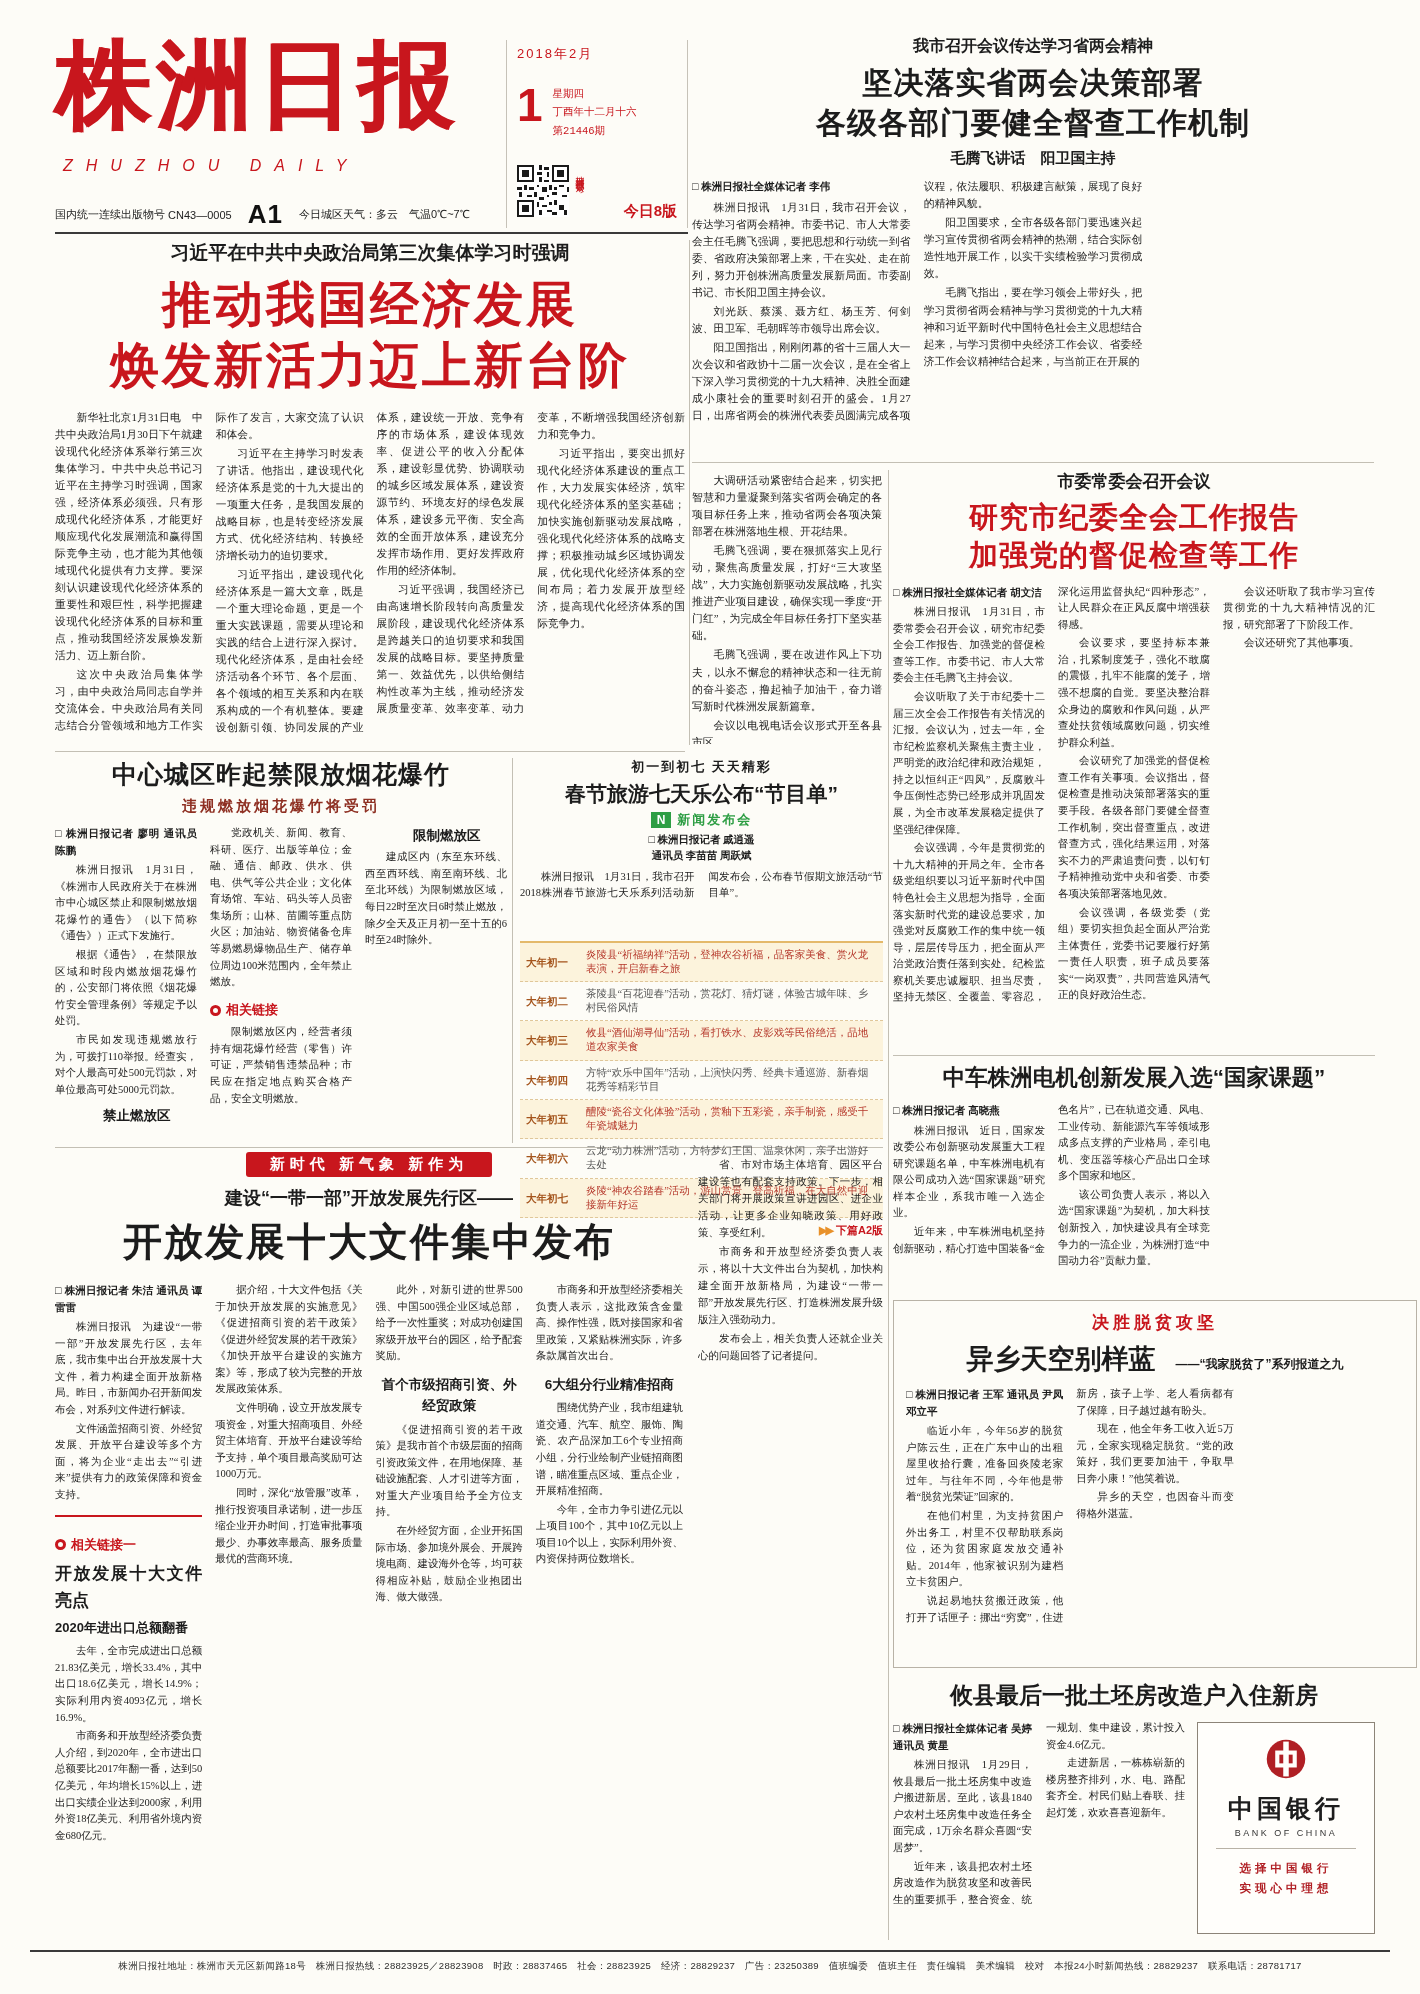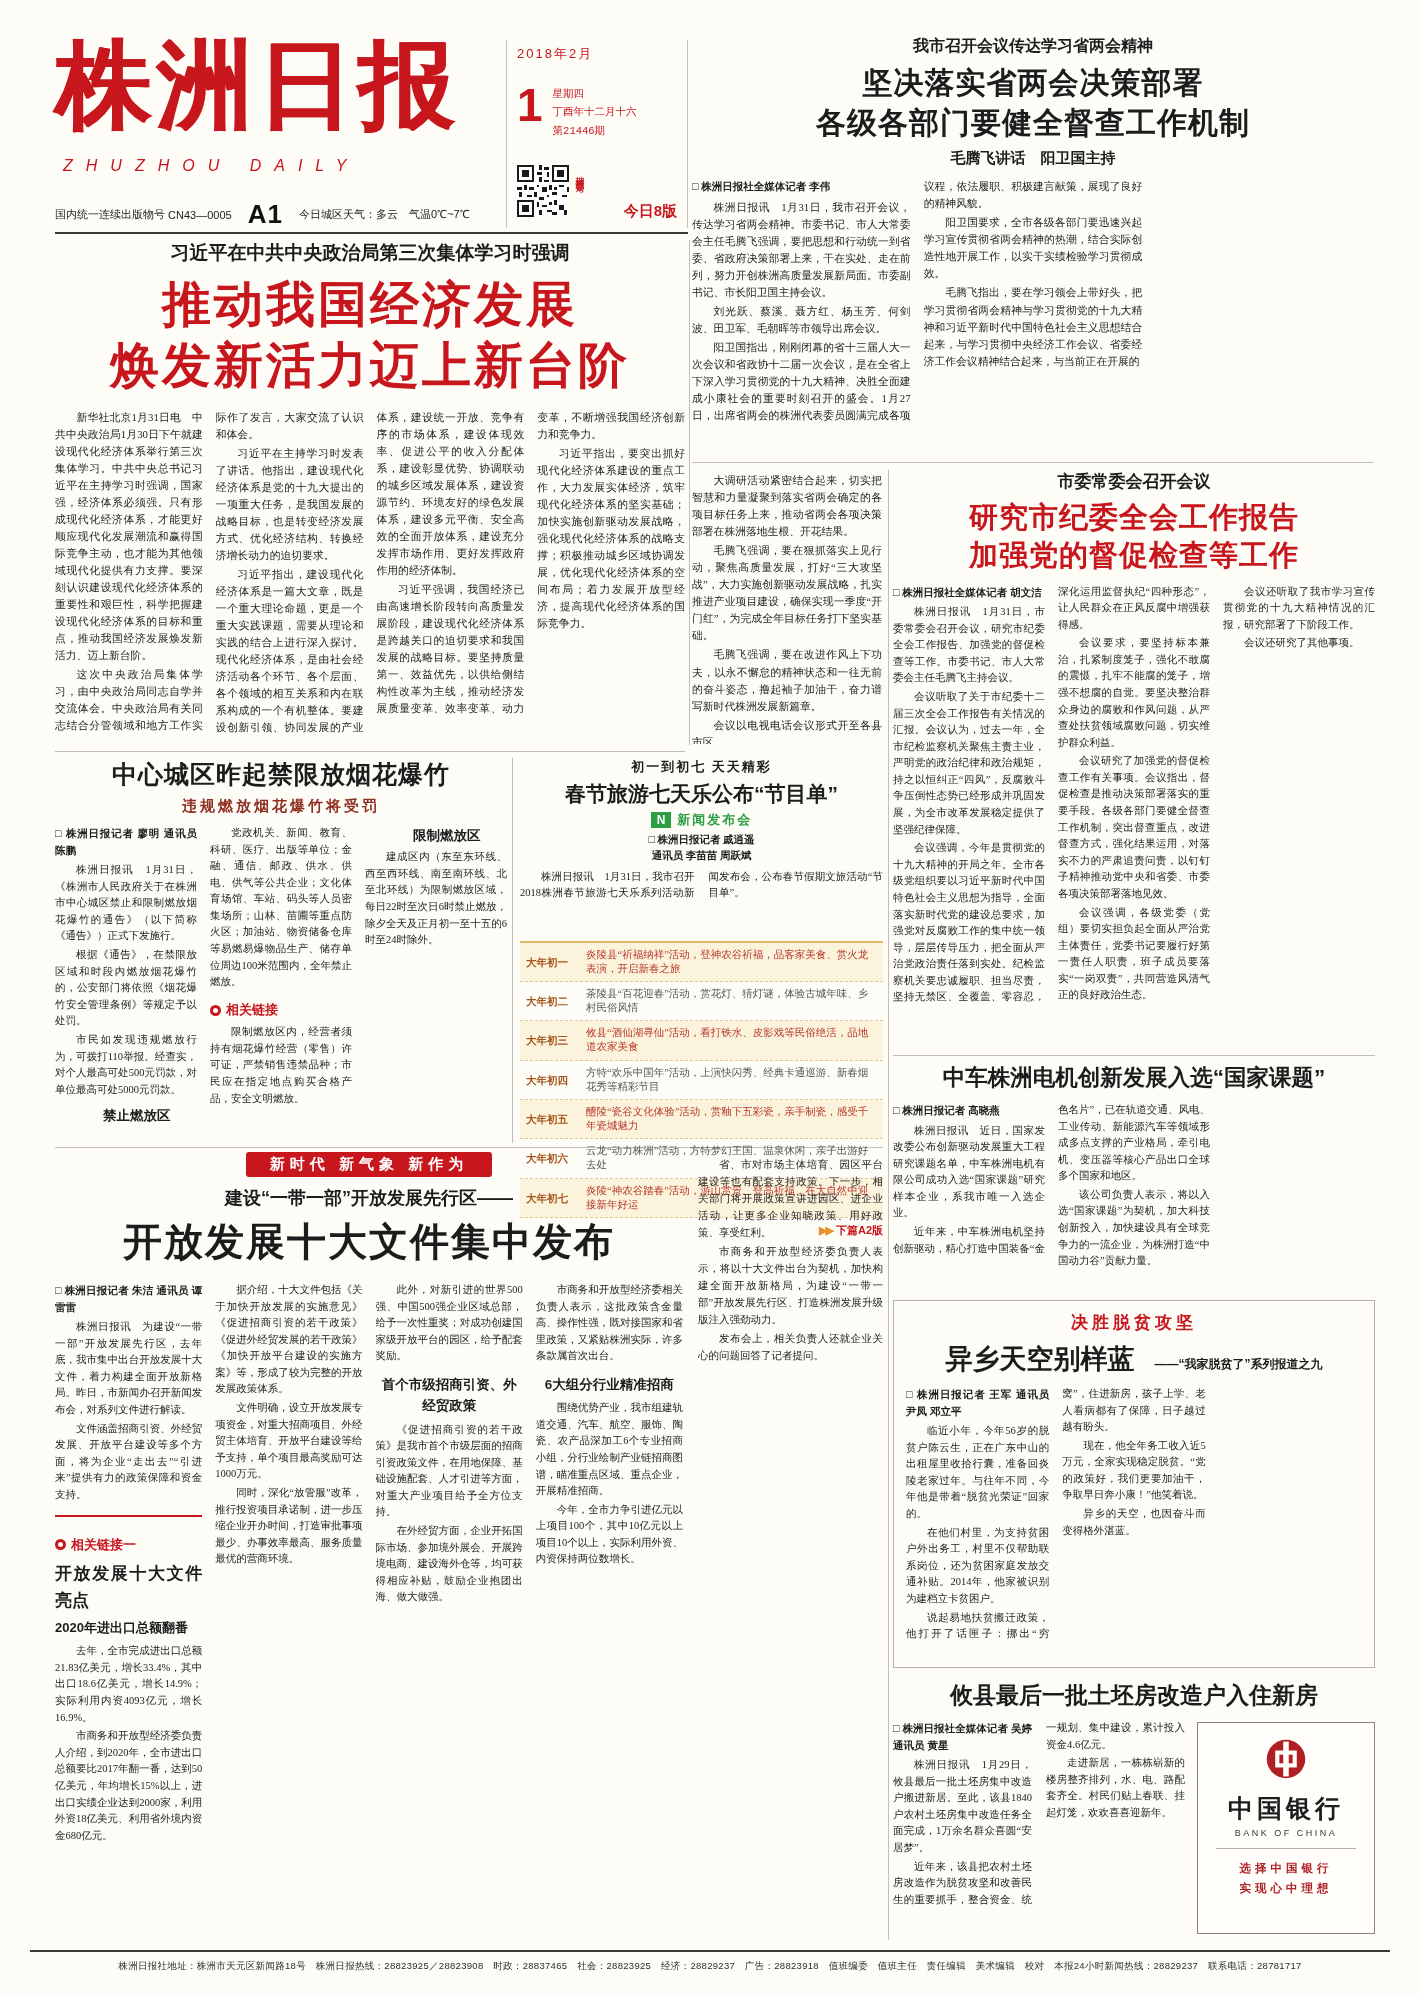--- a/index.html
+++ b/index.html
@@ -90,21 +90,21 @@
   .travel-more { display:flex; justify-content:flex-end; align-items:center; gap:4px; margin-top:5px;
                  font-size:11px; color:#c8161d; font-weight:bold; font-family:"Liberation Sans",sans-serif; }
   .arrows { color:#e8912a; letter-spacing:-2px; }
 
   
   .art-crrc { left:893px; top:1062px; width:482px; }
   .crrc-h { text-align:center; font-size:22.5px; font-weight:bold; }
   .crrc-body { margin-top:9px; height:168px; font-size:10.5px; }
 
   
-  .pov-box { left:893px; top:1300px; width:482px; height:368px; border:1px solid #b8b2a6; padding:10px 12px; }
+  .pov-box { left:893px; top:1300px; width:524px; height:368px; border:1px solid #b8b2a6; padding:10px 12px; }
   .pov-badge { text-align:center; color:#c8161d; font-weight:bold; font-size:17px; letter-spacing:4px; }
   .pov-hrow { text-align:center; margin-top:7px; }
   .pov-h { font-size:27px; font-weight:bold; }
   .pov-series { font-size:12px; margin-left:16px; font-weight:bold; }
   .pov-body { margin-top:9px; height:258px; font-size:10.5px; }
 
   
   .art-yx { left:893px; top:1680px; width:482px; }
   .yx-h { text-align:center; font-size:23px; font-weight:bold; }
   .yx-body { margin-top:9px; width:292px; height:218px; font-size:10.5px; }
@@ -447,15 +447,15 @@
     </div>
     <div class="kf-col5">
       <div>
           <p class="para">省、市对市场主体培育、园区平台建设等也有配套支持政策。下一步，相关部门将开展政策宣讲进园区、进企业活动，让更多企业知晓政策、用好政策、享受红利。</p>
           <p class="para">市商务和开放型经济委负责人表示，将以十大文件出台为契机，加快构建全面开放新格局，为建设“一带一部”开放发展先行区、打造株洲发展升级版注入强劲动力。</p>
           <p class="para">发布会上，相关负责人还就企业关心的问题回答了记者提问。</p>
         </div>
     </div>
   </div>
 
-  <div class="abs footer-text">株洲日报社地址：株洲市天元区新闻路18号　株洲日报热线：28823925／28823908　时政：28837465　社会：28823925　经济：28829237　广告：28823918　值班编委　值班主任　责任编辑　美术编辑　校对　本报24小时新闻热线：28829237　联系电话：28781717</div>
+  <div class="abs footer-text">株洲日报社地址：株洲市天元区新闻路18号　株洲日报热线：28823925／28823908　时政：28837465　社会：28823925　经济：28829237　广告：23250389　值班编委　值班主任　责任编辑　美术编辑　校对　本报24小时新闻热线：28829237　联系电话：28781717</div>
 
 </div>
 
 </body></html>

